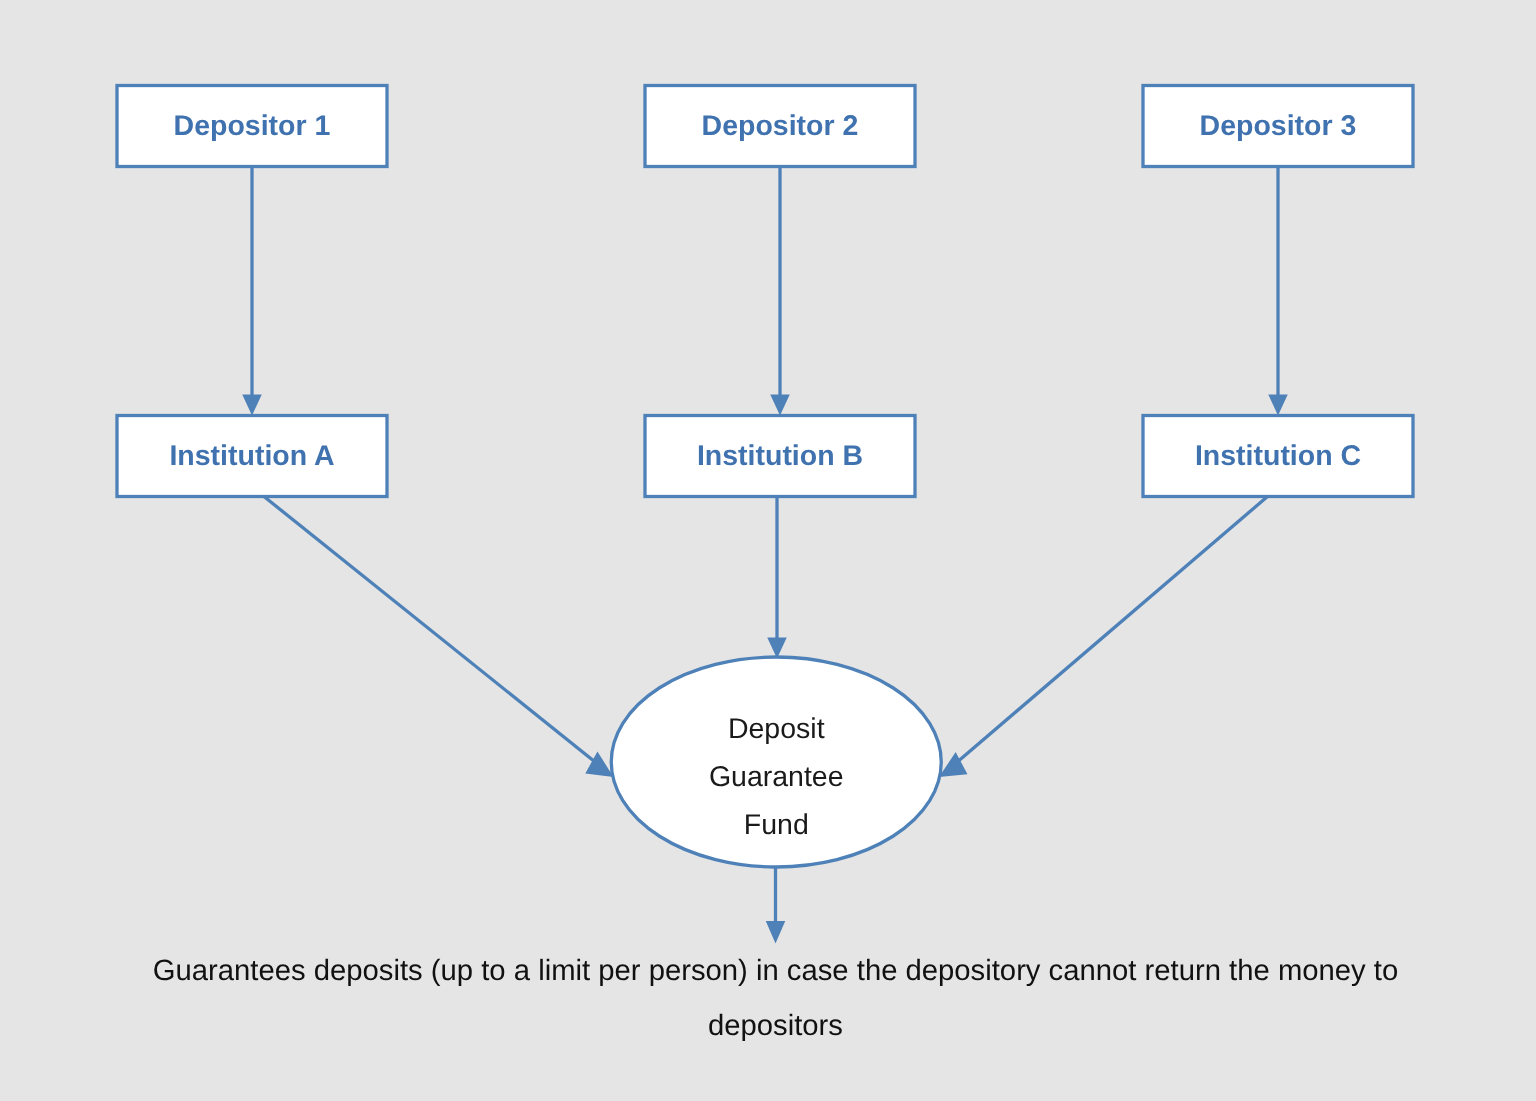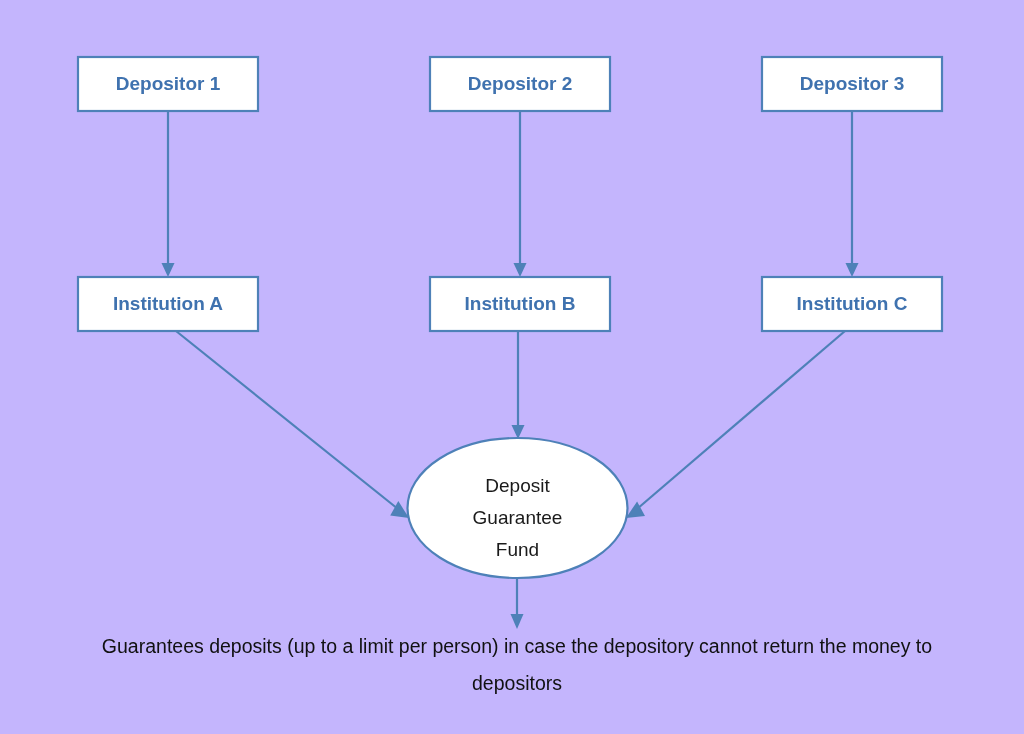--- a/index.html
+++ b/index.html
@@ -10,21 +10,21 @@
   body {
     width: 1024px;
     height: 734px;
     font-family: "Liberation Sans", sans-serif;
     overflow: hidden;
   }
   #diagram-root {
     position: relative;
     width: 1024px;
     height: 734px;
-    background: #c4b5fd;
+    background: #e5e5e5;
   }
   svg.diagram-canvas {
     position: absolute;
     top: 0;
     left: 0;
     width: 1024px;
     height: 734px;
     display: block;
   }
   .node-box {

